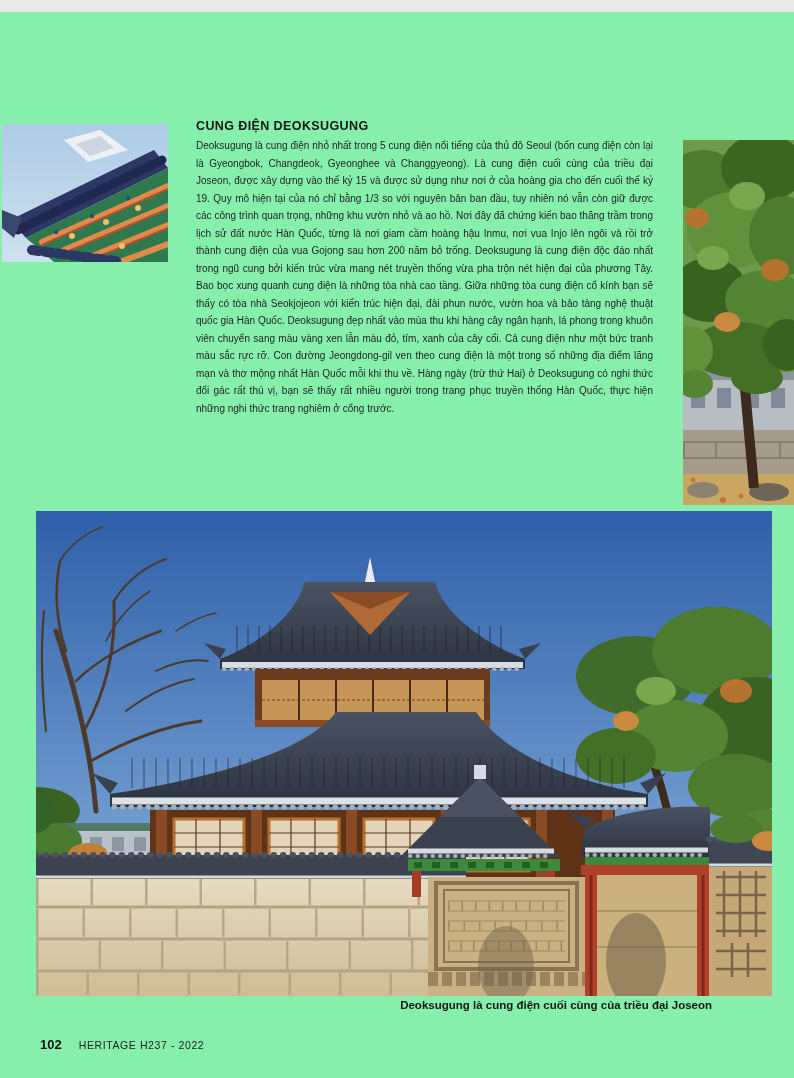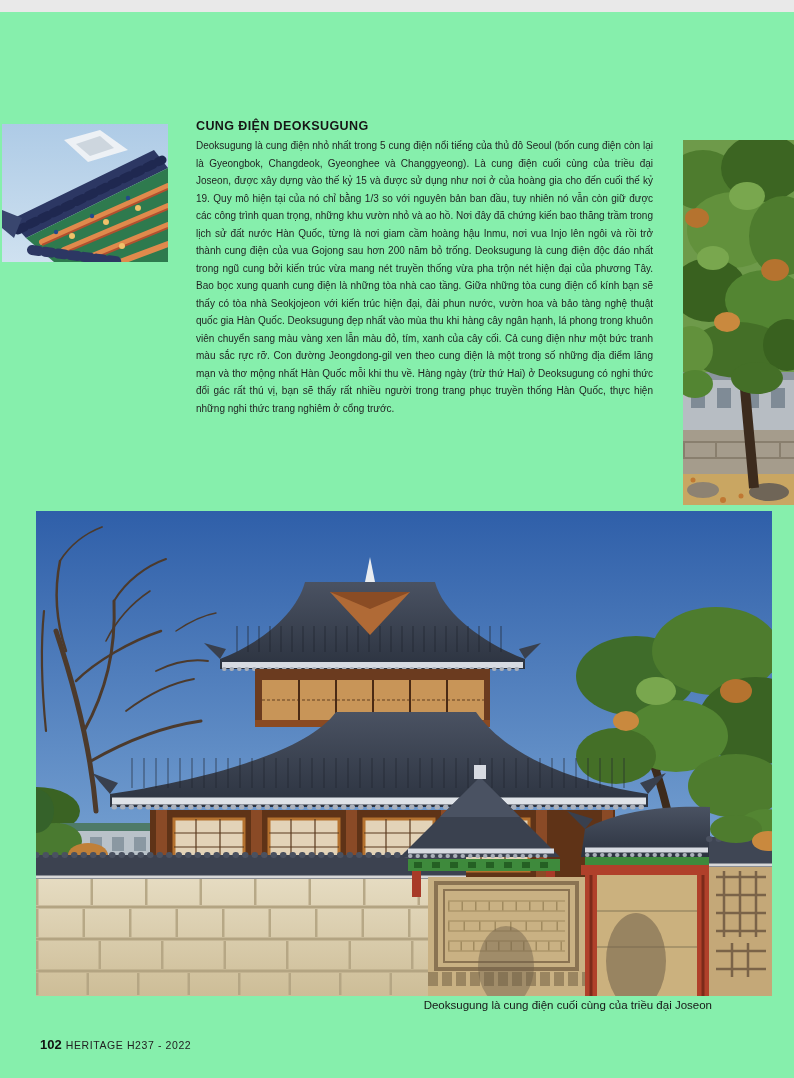--- a/index.html
+++ b/index.html
@@ -19,25 +19,25 @@
   .article-heading{
     position:absolute;left:196px;top:107px;margin:0;
     font-size:12.5px;font-weight:bold;letter-spacing:.4px;color:#161616;
   }
   .article-body{
     position:absolute;left:196px;top:125px;width:457px;margin:0;
     font-size:10px;line-height:17.5px;text-align:justify;color:#1f1f1f;
   }
   .photo-caption{
     position:absolute;left:36px;top:987px;width:676px;margin:0;
-    font-size:11.5px;font-weight:normal;text-align:right;color:#161616;
+    font-size:11.5px;font-weight:bold;text-align:right;color:#161616;
   }
   .footer{
     position:absolute;left:40px;top:1025px;
-    display:flex;align-items:baseline;gap:4px;
+    display:flex;align-items:baseline;gap:17px;
   }
   .footer .page-number{font-size:13px;font-weight:bold;color:#111;}
   .footer .issue{font-size:10.5px;letter-spacing:.6px;color:#222;}
 </style>
 </head>
 <body>
 
 <div class="page">
 
   <figure class="photo-roof">

